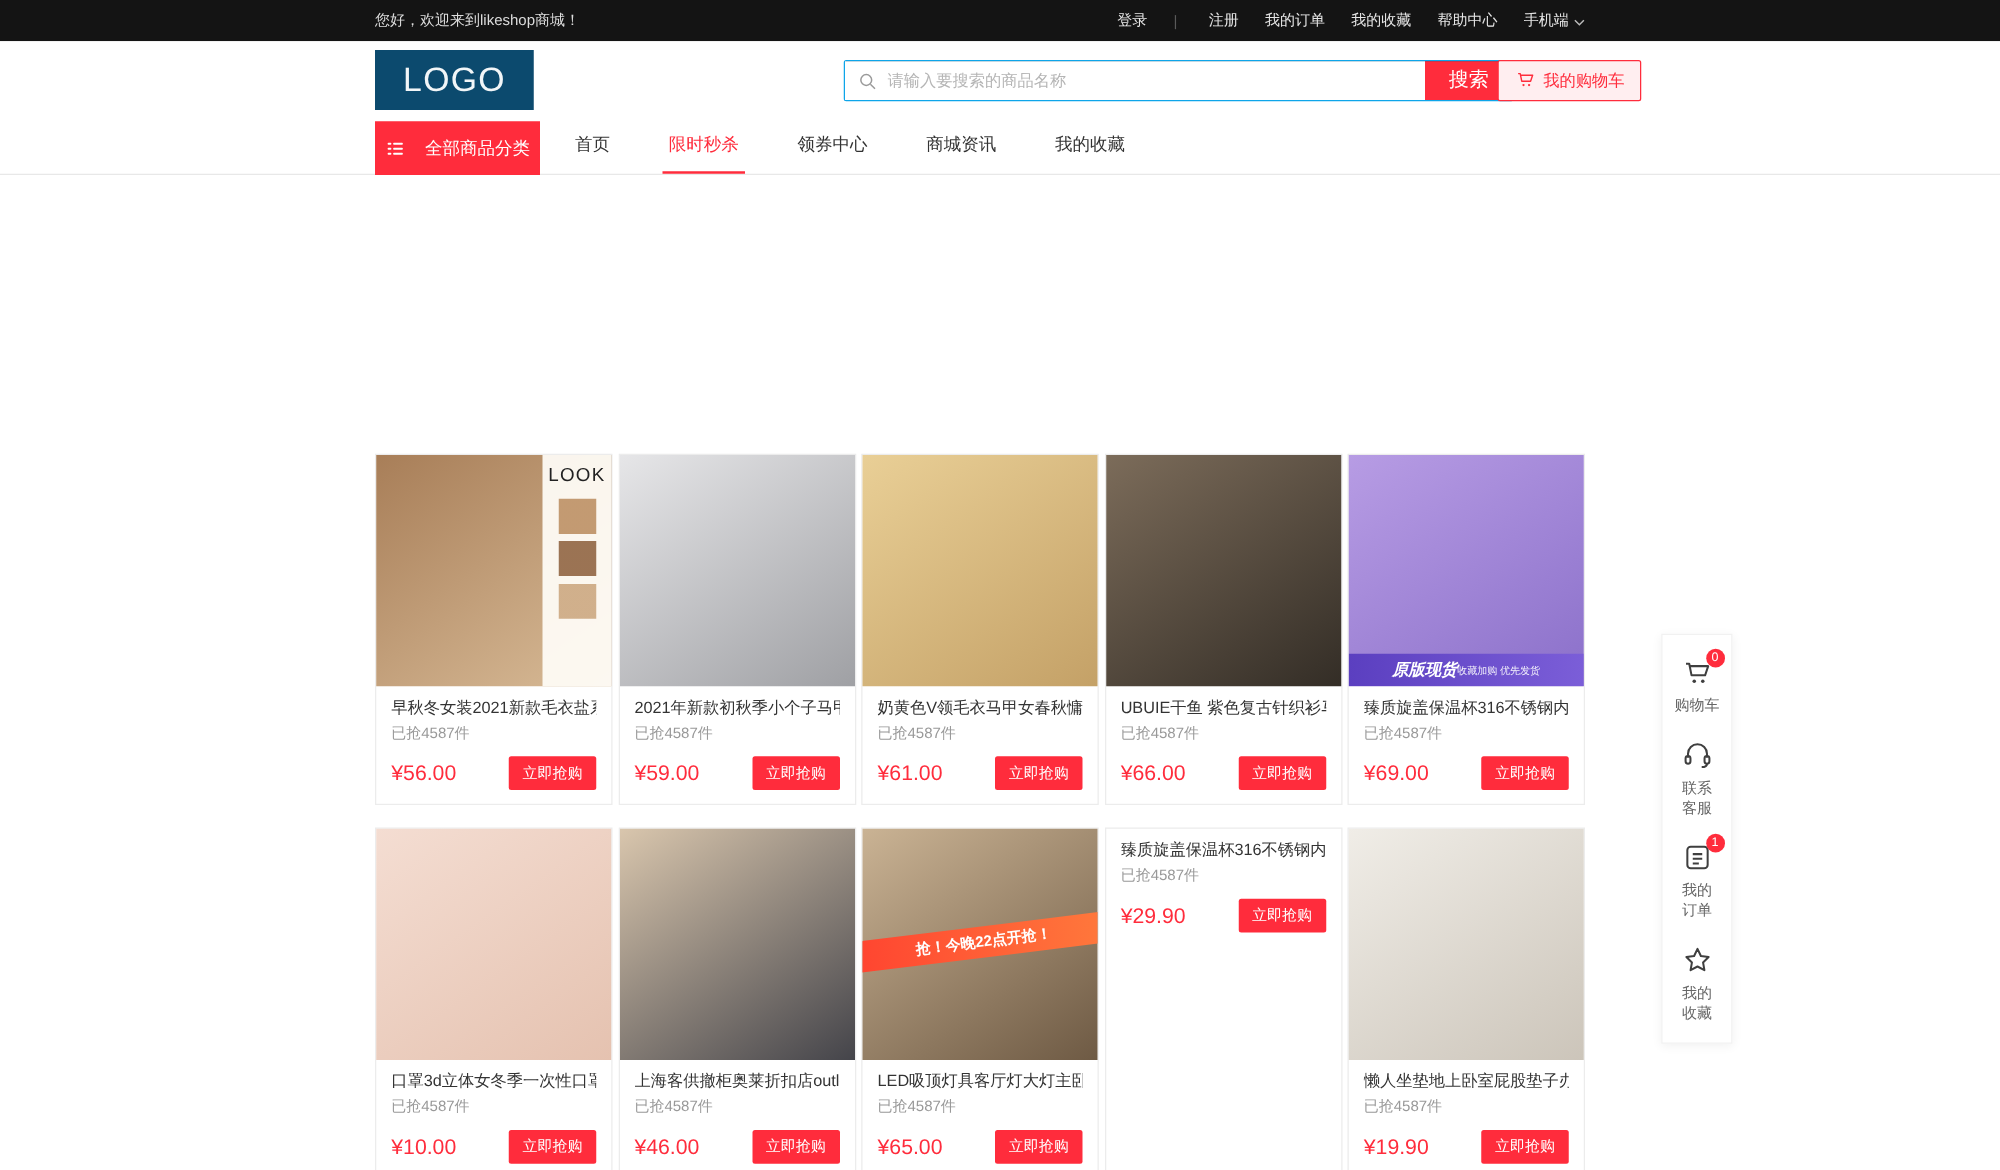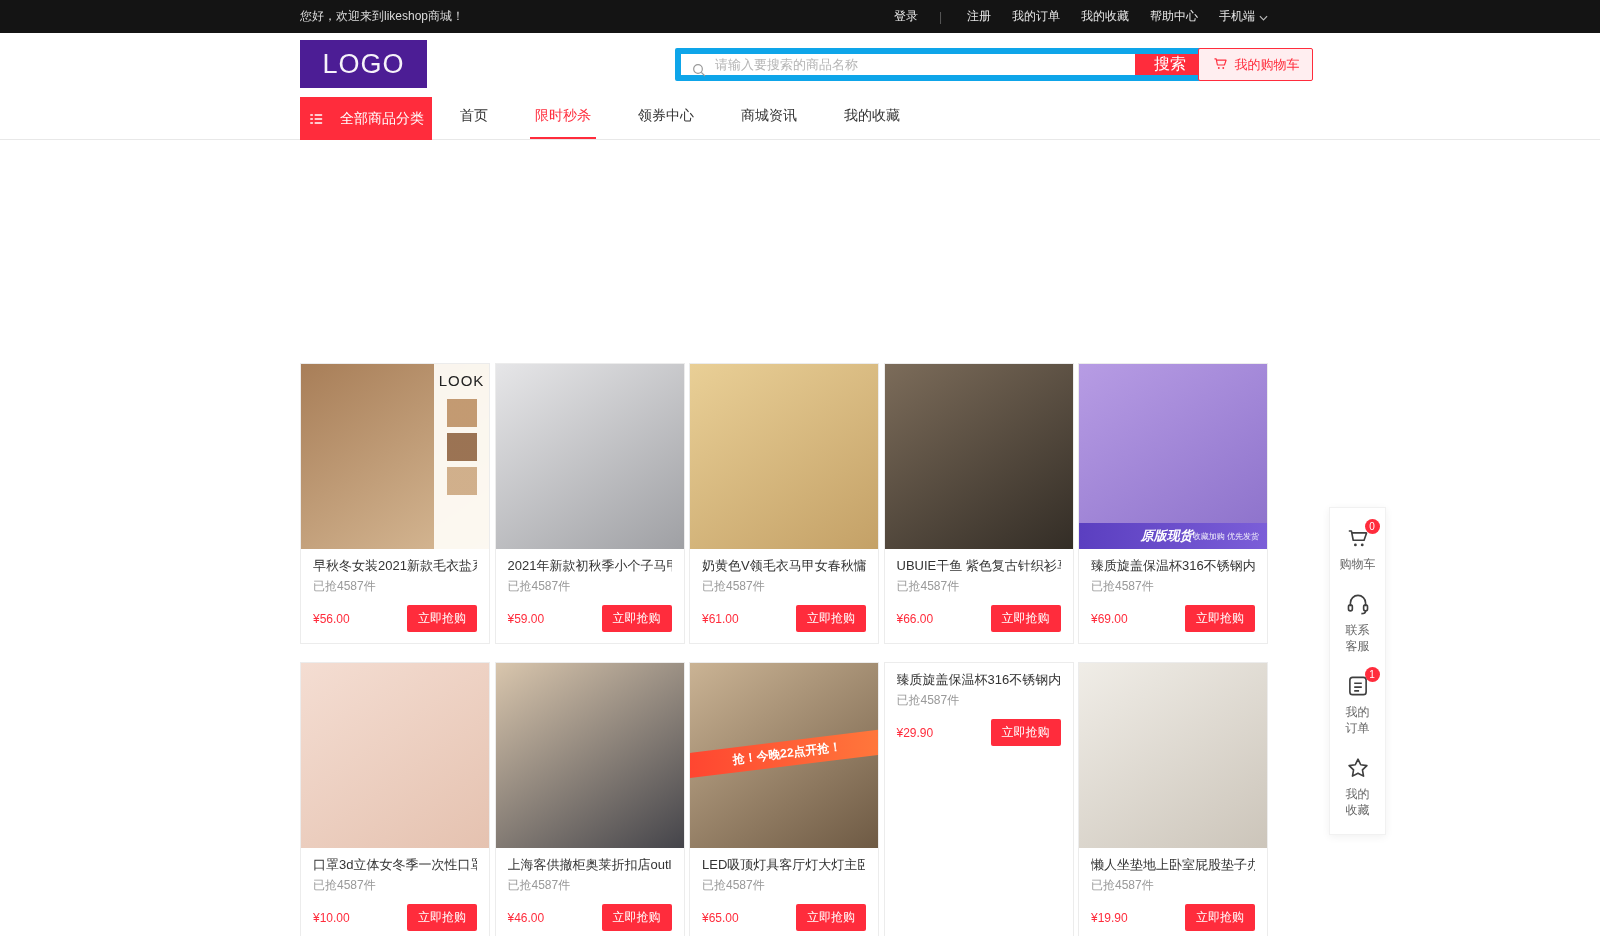--- a/index.html
+++ b/index.html
@@ -12,25 +12,25 @@
   .topbar-inner { width:968px; margin-left:300px; height:100%; display:flex; align-items:center;
     font-size:12px; color:#e0e0e0; }
   .topbar-greeting { color:#dcdcdc; }
   .topbar-links { margin-left:auto; display:flex; align-items:center; }
   .tlink { color:#e6e6e6; margin-left:21px; cursor:pointer; display:flex; align-items:center; gap:4px; }
   .tlink.divided::before { content:"|"; color:#5a5a5a; margin-right:21px; }
 
   
   .header { height:107px; border-bottom:1px solid #e8e8e8; background:#fff; }
   .header-inner { width:968px; margin-left:300px; position:relative; height:100%; }
-  .logo { position:absolute; left:0; top:7px; width:127px; height:48px; background:#4c1d95;
+  .logo { position:absolute; left:0; top:7px; width:127px; height:48px; background:#0c4a6e;
     color:rgba(255,255,255,.95); font-size:27px; letter-spacing:1px; display:flex;
     align-items:center; justify-content:center; cursor:pointer; }
   .search-wrap { position:absolute; left:375px; top:15px; width:536px; height:33px;
-    border:6px solid #0ea5e9; border-radius:2px; display:flex; background:#0c4a6e; }
+    border:1px solid #0ea5e9; border-radius:2px; display:flex; background:#0c4a6e; }
   .search-icon { position:absolute; left:10px; top:8px; width:16px; height:16px; color:#9a9a9a; }
   .search-input { flex:1; border:none; outline:none; padding-left:34px; font-size:13px; color:#333;
     font-family:inherit; }
   .search-input::placeholder { color:#b5b5b5; }
   .search-btn { width:70px; background:#ff2c3c; color:#fff; border:none; font-size:16px;
     cursor:pointer; font-family:inherit; }
   .cart-btn { position:absolute; left:850px; top:15px; width:115px; height:33px;
     border:1px solid #ff2c3c; background:#ffeef0; border-radius:2px; color:#ff2c3c;
     display:flex; align-items:center; justify-content:center; gap:6px; font-size:13px; cursor:pointer;margin-left:48px; }
   .cart-btn svg { width:17px; height:17px; }
@@ -50,34 +50,34 @@
 
   
   .grid { width:968px; margin-left:300px; display:grid; grid-template-columns:repeat(5,190px);
     justify-content:space-between; row-gap:18px; }
   .card { width:190px; background:#fff; border:1px solid #ececec; cursor:pointer; }
   .card-img { height:185px; position:relative; overflow:hidden; background:#eee; }
   .card-body { padding:9px 12px 11px; }
   .p-title { font-size:13px; color:#333; line-height:16px; white-space:nowrap; overflow:hidden; }
   .p-sold { font-size:12px; color:#999; margin-top:5px; line-height:15px; }
   .p-row { margin-top:11px; display:flex; align-items:center; justify-content:space-between; }
-  .p-price { color:#ff2c3c; font-size:12px; }
+  .p-price { color:#ff2c3c; font-size:17px; }
   .buy-btn { background:#ff2c3c; color:#fff; border:none; font-size:12px; padding:5px 11px;
     border-radius:2px; cursor:pointer; font-family:inherit; }
 
   
   .ov-look { position:absolute; right:0; top:0; width:55px; height:100%;
     background:rgba(255,253,248,.93); display:flex; flex-direction:column; align-items:center;
     padding-top:8px; font-weight:normal; font-size:15px; color:#222; letter-spacing:1px; }
   .ov-look::after { content:""; width:30px; height:96px; margin-top:10px;
     background:linear-gradient(#b98a5c 0 28px, transparent 28px 34px, #8a5c38 34px 62px,
       transparent 62px 68px, #c9a37a 68px 96px); opacity:.85; }
   .ov-banner { position:absolute; left:0; right:0; bottom:0; height:26px;
     background:linear-gradient(90deg,#5b3fc0,#7b5ed8); color:#fff; display:flex;
-    align-items:center; justify-content:flex-end; padding:12px 8px; }
+    align-items:center; justify-content:center; padding:12px 8px; }
   .ov-banner-main { font-size:13px; font-weight:bold; font-style:italic; }
   .ov-banner-sub { font-size:8px; opacity:.9; }
   .ov-ribbon { position:absolute; left:-8px; top:78px; width:210px; transform:rotate(-7deg);
     background:linear-gradient(90deg,#ff4430,#ff7a3c); color:#fff; font-size:12px; font-weight:bold;
     text-align:center; padding:4px 0; border-radius:10px 2px 10px 2px; }
   .ov-side { position:absolute; left:10px; top:34px; width:3.2em; color:#fff; font-size:15px;
     font-weight:bold; line-height:1.35; text-shadow:0 1px 2px rgba(0,0,0,.25); }
 
   
   .float-bar { position:absolute; left:1329px; top:507px; width:57px; background:#fff;

